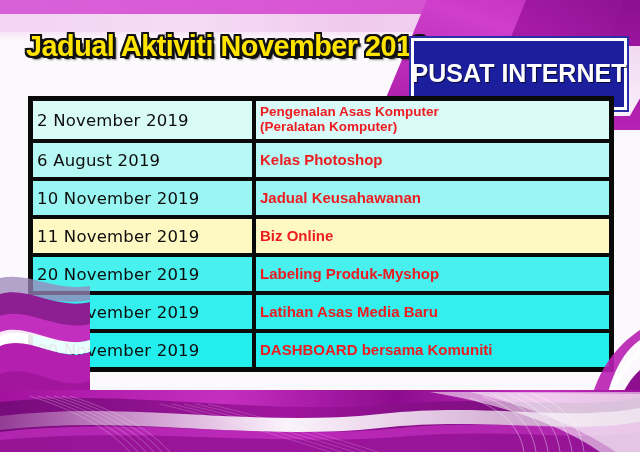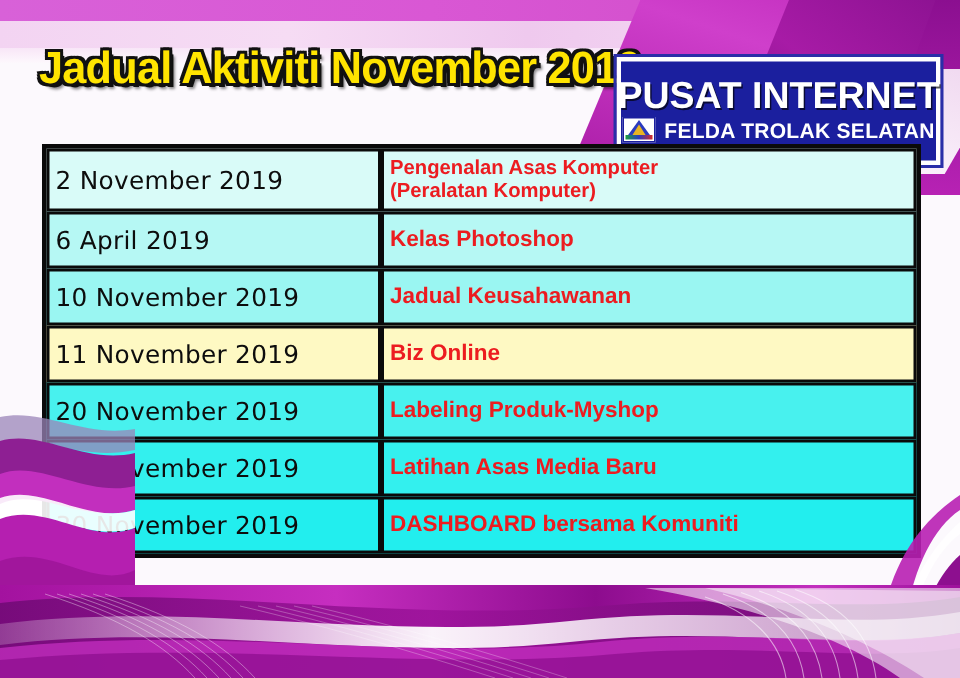--- a/index.html
+++ b/index.html
@@ -205,42 +205,34 @@
   <div class="tr-swoosh-1"></div>
   <div class="tr-swoosh-2"></div>
   <div class="tr-swoosh-4"></div>
   <div class="tr-swoosh-3"></div>
 
   <div class="header">
     <div id="title">Jadual Aktiviti November 2019</div>
 
     <div id="logo">
       <div id="logo-top">PUSAT INTERNET</div>
-      <div id="logo-bottom-row">
-        <span id="felda-mark">
-          <span class="tri"></span>
-          <span class="tri-inner"></span>
-          <span class="bar"></span>
-        </span>
-        <span id="logo-sub">FELDA TROLAK SELATAN</span>
-      </div>
     </div>
   </div>
 
   <table id="schedule">
     <tbody>
       <tr class="r1">
         <td class="date-cell">2 November 2019</td>
         <td class="act-cell">
           <div>Pengenalan Asas Komputer</div>
           <div>(Peralatan Komputer)</div>
         </td>
       </tr>
       <tr class="r2">
-        <td class="date-cell">6 April 2019</td>
+        <td class="date-cell">6 August 2019</td>
         <td class="act-cell">Kelas Photoshop</td>
       </tr>
       <tr class="r3">
         <td class="date-cell">10 November 2019</td>
         <td class="act-cell">Jadual Keusahawanan</td>
       </tr>
       <tr class="r4">
         <td class="date-cell">11 November 2019</td>
         <td class="act-cell">Biz Online</td>
       </tr>

